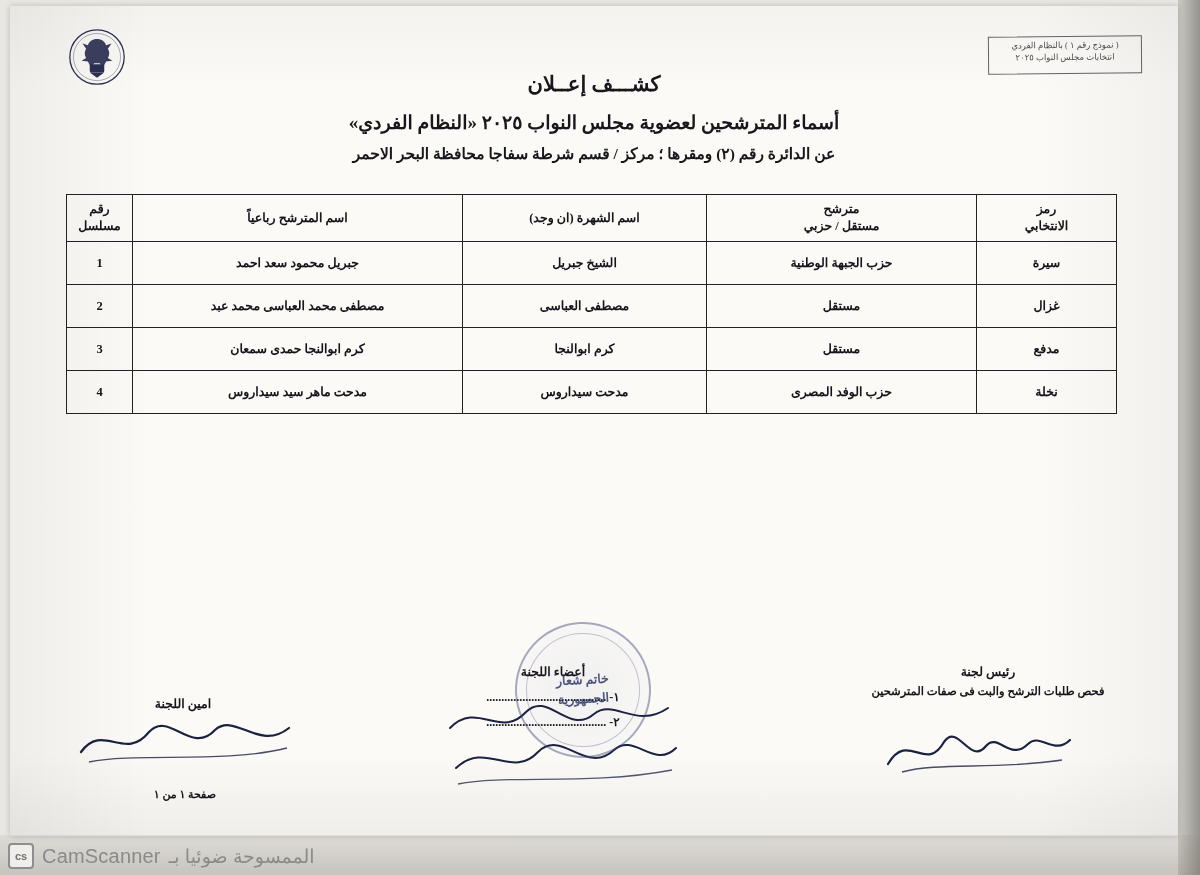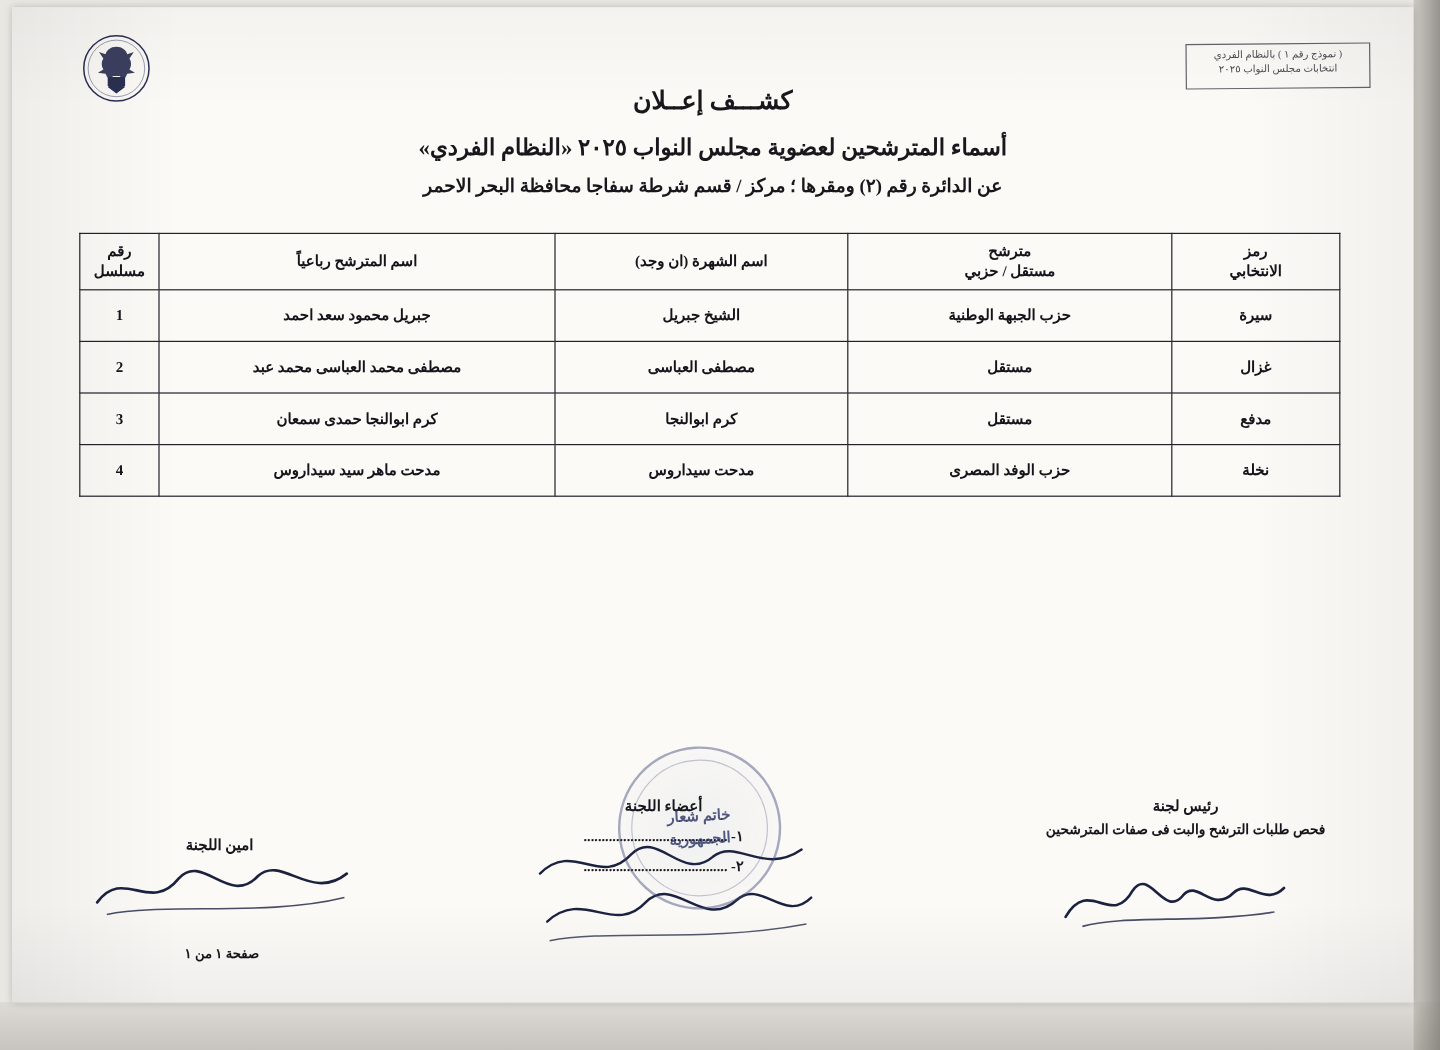--- a/index.html
+++ b/index.html
@@ -365,14 +365,19 @@
     <div class="stamp">
       <span>خاتم شعار</span>
       <span>الجمهورية</span>
     </div>
 
   </div>
 
   <div class="rightedge"></div>
   <div class="bottomedge"></div>
 
+  <div class="camfooter">
+    <div class="cam-logo">cs</div>
+    <div class="cam-text">CamScanner</div>
+    <div class="cam-ar">الممسوحة ضوئيا بـ</div>
+  </div>
 
 </div>
 
 </body></html>

